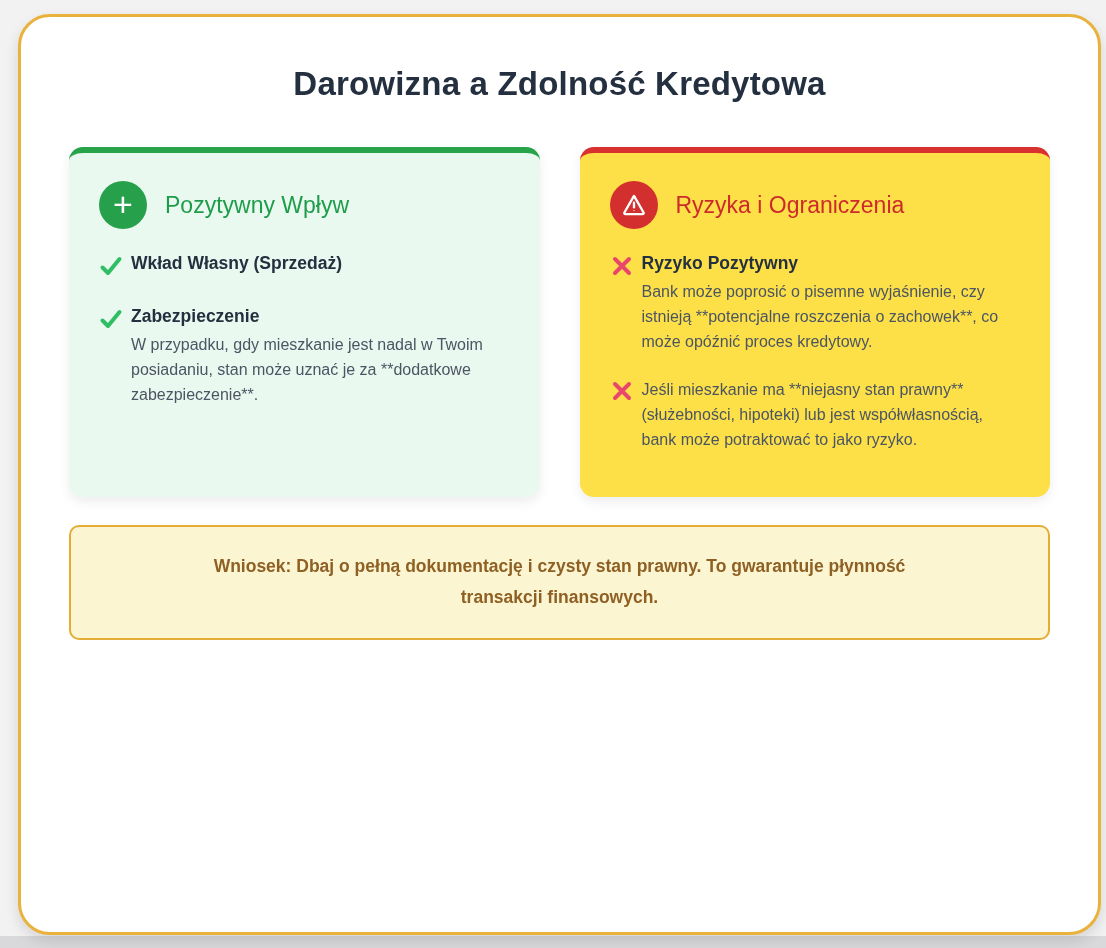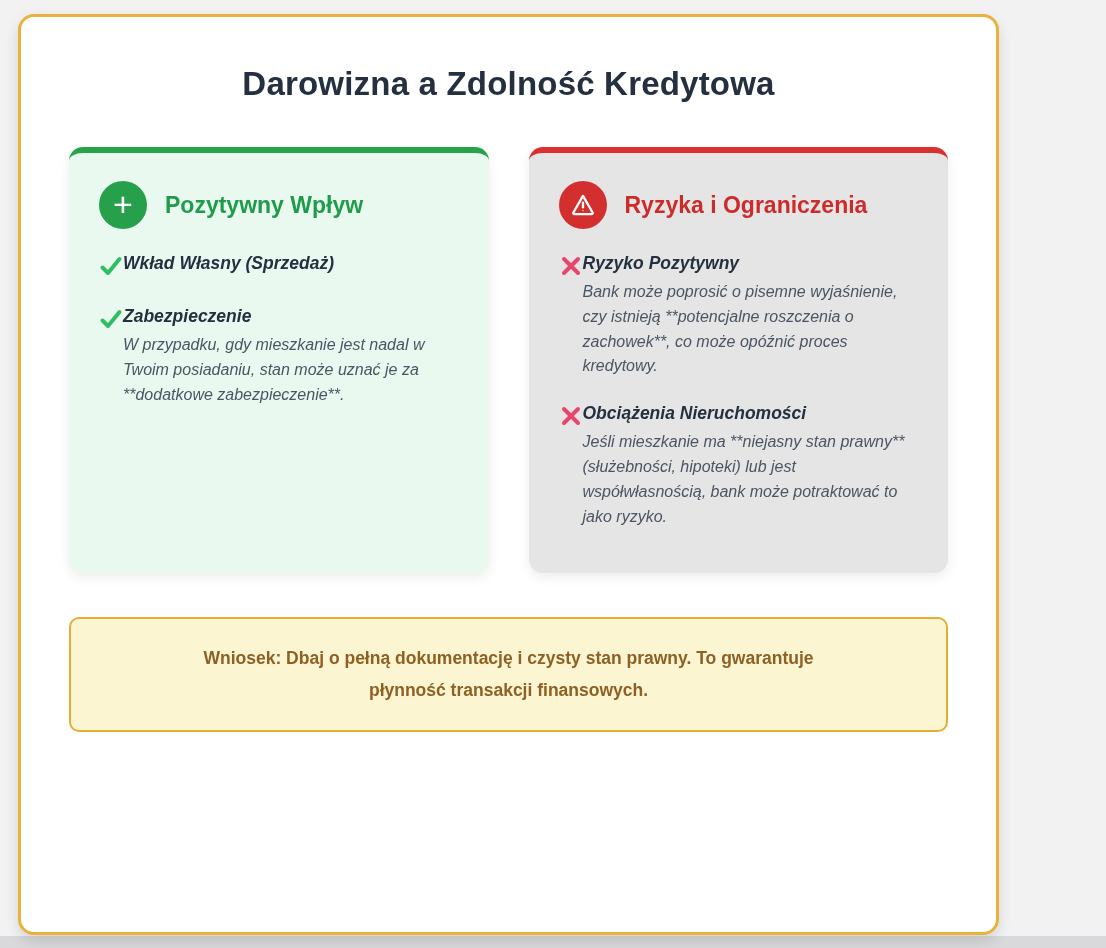--- a/index.html
+++ b/index.html
@@ -9,25 +9,25 @@
     height: 948px;
     font-family: "Liberation Sans", "DejaVu Sans", sans-serif;
     background: linear-gradient(#f2f2f3 0 936px, #d9d9db 936px 100%);
     overflow: hidden;
   }
 
   .page-container {
     position: absolute;
     left: 18px;
     top: 14px;
-    width: 981px;
+    width: 1083px;
     height: 921px;
     background: #ffffff;
     border: 3px solid #e9b23d;
-    border-radius: 16px;
+    border-radius: 32px;
     box-shadow: 0 6px 14px rgba(0,0,0,0.12);
     padding: 48px 48px 0 48px;
   }
 
   .page-header { text-align: center; }
 
   .page-title {
     font-size: 33px;
     font-weight: bold;
     color: #24303f;
@@ -52,21 +52,21 @@
     padding: 28px 30px 20px 30px;
     box-shadow: 0 5px 12px rgba(0,0,0,0.07);
   }
 
   .card.positive {
     background: #eaf9f0;
     border-top: 6px solid #27a349;
   }
 
   .card.risk {
-    background: #e5e5e5;
+    background: #fde047;
     border-top: 6px solid #d93030;
   }
 
   .card-header {
     display: flex;
     align-items: center;
     gap: 18px;
     margin-bottom: 24px;
   }
 
@@ -86,31 +86,30 @@
   .plus-glyph {
     color: #ffffff;
     font-size: 34px;
     font-weight: 400;
     line-height: 1;
     margin-top: -3px;
   }
 
   .card-heading {
     font-size: 23px;
-    font-weight: bold;
+    font-weight: normal;
   }
 
   .card.positive .card-heading { color: #1e9c4a; }
   .card.risk     .card-heading { color: #cd2b2b; }
 
   .card-item {
     display: flex;
-    gap: 0;
+    gap: 8px;
     margin-bottom: 24px;
-    font-style: italic;
   }
 
   .item-icon {
     flex: 0 0 24px;
     padding-top: 1px;
   }
 
   .item-title {
     font-size: 17.5px;
     font-weight: bold;
@@ -119,21 +118,21 @@
   }
 
   .item-body {
     font-size: 16px;
     color: #4b5563;
     line-height: 1.55;
     max-width: 380px;
   }
 
   .callout {
-    margin-top: 44px;
+    margin-top: 28px;
     background: #fcf5d2;
     border: 2px solid #e4ae36;
     border-radius: 10px;
     padding: 24px 108px;
     text-align: center;
   }
 
   .callout-text {
     font-size: 17.5px;
     font-weight: bold;
@@ -209,21 +208,20 @@
         </div>
       </div>
 
       <div class="card-item">
         <span class="item-icon">
           <svg width="24" height="24" viewBox="0 0 24 24">
               <path d="M5 5 L19 19 M19 5 L5 19" fill="none" stroke="#e8476b" stroke-width="4" stroke-linecap="round"></path>
             </svg>
         </span>
         <div>
-          <div class="item-title">Obciążenia Nieruchomości</div>
           <div class="item-body">Jeśli mieszkanie ma **niejasny stan prawny** (służebności, hipoteki) lub jest współwłasnością, bank może potraktować to jako ryzyko.</div>
         </div>
       </div>
 
     </section>
 
   </div>
 
   <div class="callout">
     <p class="callout-text">Wniosek: Dbaj o pełną dokumentację i czysty stan prawny. To gwarantuje płynność transakcji finansowych.</p>

